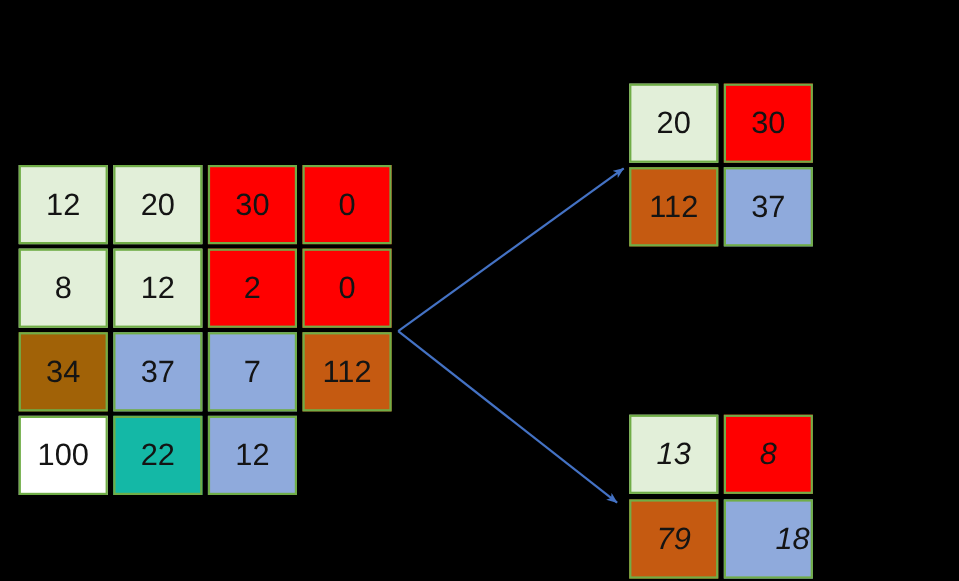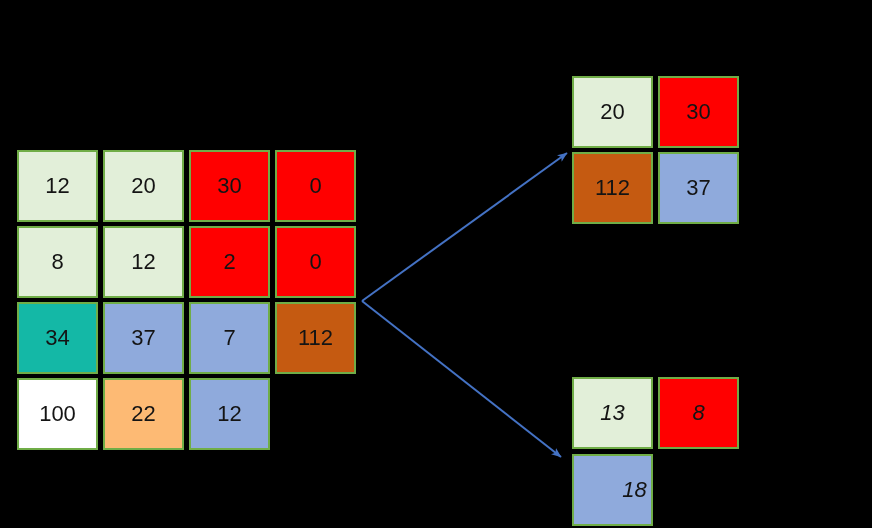--- a/index.html
+++ b/index.html
@@ -44,21 +44,21 @@
     column-gap: 5px;
     row-gap: 5px;
     font-style: italic;
   }
   .cell {
     box-sizing: border-box;
     border: 2.5px solid #70AD47;
     display: flex;
     align-items: center;
     justify-content: center;
-    font-size: 22px;
+    font-size: 28px;
     line-height: 1;
     color: #141414;
   }
   #arrow-layer {
     position: absolute;
     left: 0;
     top: 0;
     pointer-events: none;
   }
 </style>
@@ -69,39 +69,40 @@
 
   <div id="input-grid" class="grid">
     <div class="cell" style="background-color: rgb(226, 239, 217);">12</div>
     <div class="cell" style="background-color: rgb(226, 239, 217);">20</div>
     <div class="cell" style="background-color: rgb(255, 0, 0);">30</div>
     <div class="cell" style="background-color: rgb(255, 0, 0);">0</div>
     <div class="cell" style="background-color: rgb(226, 239, 217);">8</div>
     <div class="cell" style="background-color: rgb(226, 239, 217);">12</div>
     <div class="cell" style="background-color: rgb(255, 0, 0);">2</div>
     <div class="cell" style="background-color: rgb(255, 0, 0);">0</div>
-    <div class="cell" style="background-color: #14b8a6;">34</div>
+    <div class="cell" style="background-color: #a16207;">34</div>
     <div class="cell" style="background-color: rgb(143, 170, 220);">37</div>
     <div class="cell" style="background-color: rgb(143, 170, 220);">7</div>
     <div class="cell" style="background-color: rgb(197, 90, 17);">112</div>
     <div class="cell" style="background-color: #ffffff;">100</div>
-    <div class="cell" style="background-color: #fdba74;">22</div>
+    <div class="cell" style="background-color: #14b8a6;">22</div>
     <div class="cell" style="background-color: rgb(143, 170, 220);">12</div>
   </div>
 
   <div id="max-pool-grid" class="grid">
     <div class="cell" style="background-color: rgb(226, 239, 217);">20</div>
     <div class="cell" style="background-color: rgb(255, 0, 0);">30</div>
     <div class="cell" style="background-color: rgb(197, 90, 17);">112</div>
     <div class="cell" style="background-color: rgb(143, 170, 220);">37</div>
   </div>
 
   <div id="avg-pool-grid" class="grid">
     <div class="cell" style="background-color: rgb(226, 239, 217);">13</div>
     <div class="cell" style="background-color: rgb(255, 0, 0);">8</div>
+    <div class="cell" style="background-color: rgb(197, 90, 17);">79</div>
     <div class="cell" style="background-color: rgb(143, 170, 220); padding-left: 44px;">18</div>
   </div>
 
   <svg id="arrow-layer" width="872" height="528" viewBox="0 0 872 528">
     <defs>
       <marker id="arrowhead" markerWidth="11" markerHeight="9" refX="9.5" refY="4" orient="auto" markerUnits="userSpaceOnUse">
         <path d="M0,0 L10,4 L0,8 L2.5,4 z" fill="#4472C4"></path>
       </marker>
     </defs>
     <line x1="362" y1="301" x2="567" y2="153" stroke="#4472C4" stroke-width="2" marker-end="url(#arrowhead)"></line>

